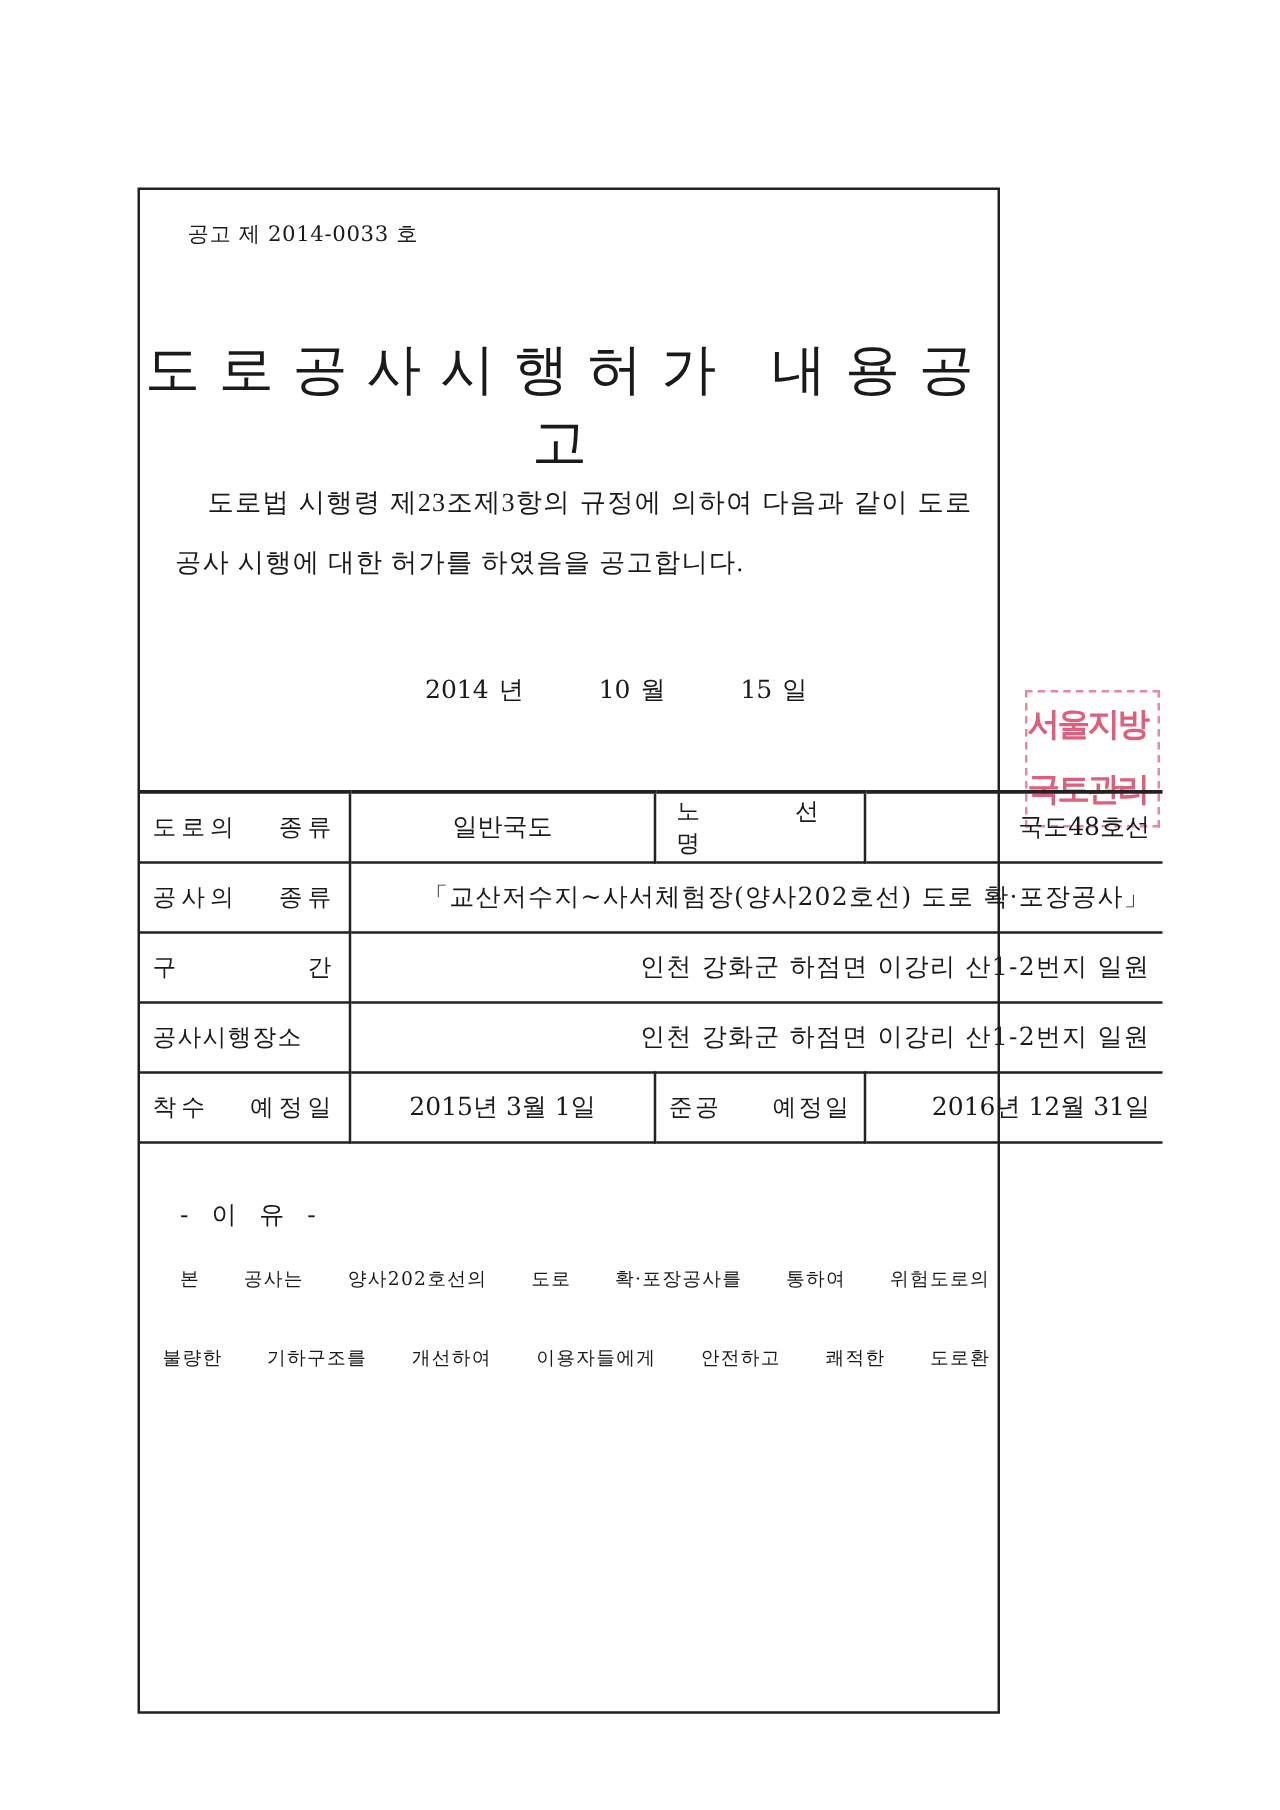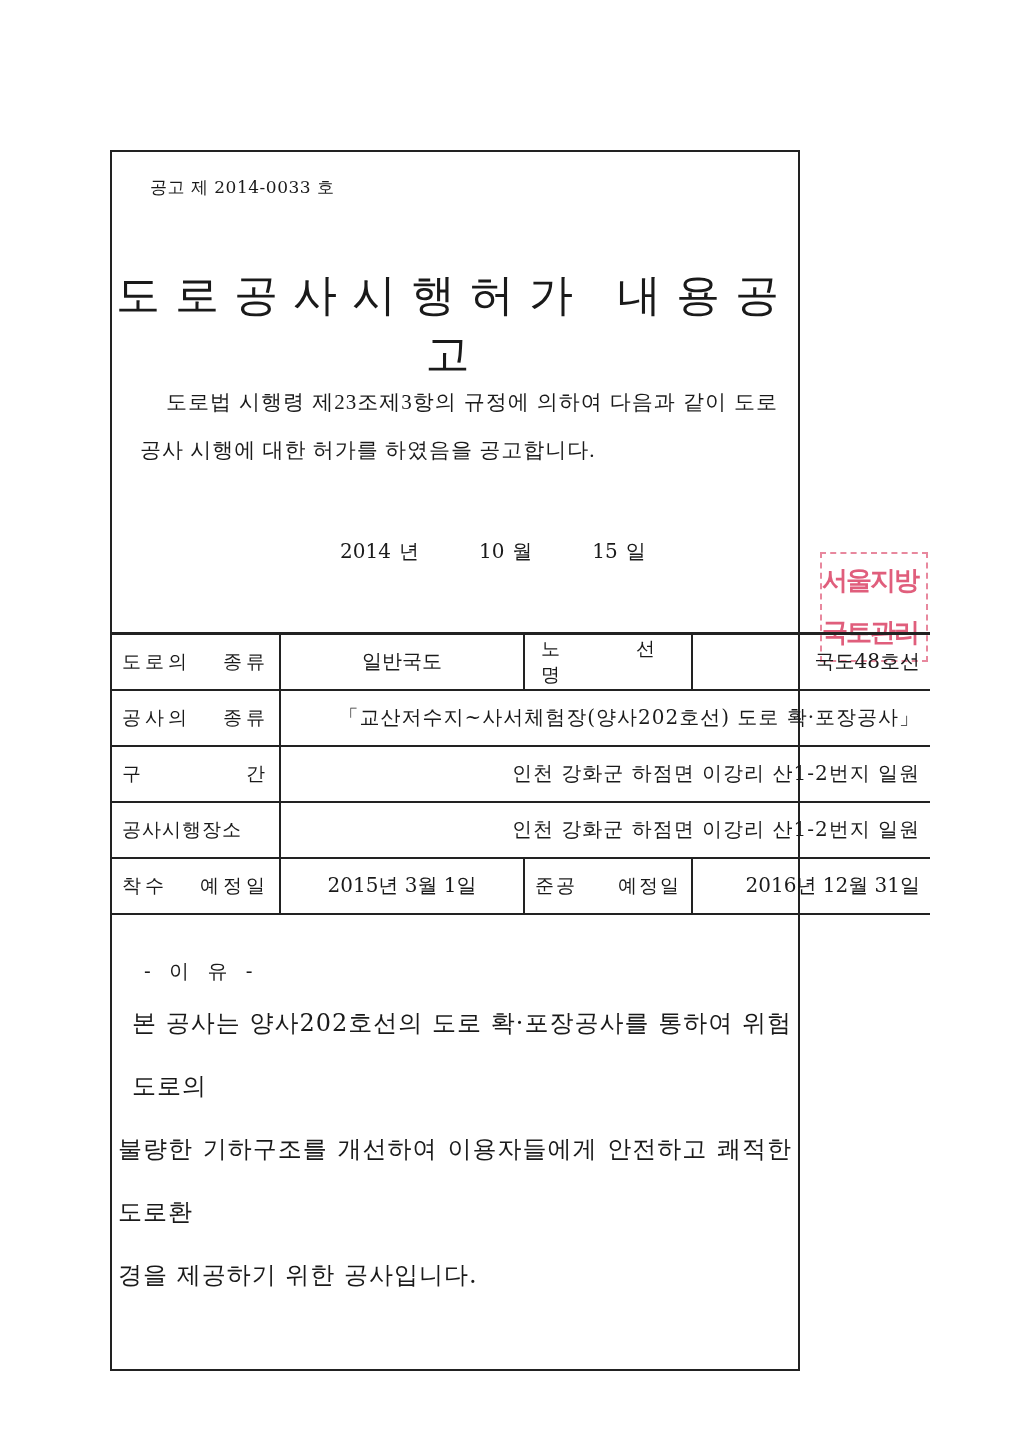--- a/index.html
+++ b/index.html
@@ -27,21 +27,21 @@
   table.info td { border: 2px solid #222; height: 56px; padding: 0 10px; box-sizing: border-box; }
   table.info tr:first-child td { border-top: 3px solid #222; }
   table.info tr:last-child td { border-bottom: 2px solid #222; }
   table.info td:first-child { border-left: none; }
   table.info td:last-child { border-right: none; text-align: right; }
   td.hdr { width: 168px; text-align: justify; text-align-last: justify; letter-spacing: 4px; font-size: 19px; }
   td.hdr.tight { letter-spacing: 1px; }
   td.val { text-align: center; }
   td.val.left { text-align: left; padding-left: 14px; letter-spacing: 1px; }
   .reason-head { position: absolute; left: 32px; top: 806px; font-size: 20px; letter-spacing: 6px; }
-  .reason { position: absolute; left: 6px; right: 6px; top: 840px; font-size: 24px; line-height: 63px; letter-spacing: 1px; }
+  .reason { position: absolute; left: 18px; right: 6px; top: 840px; font-size: 15px; line-height: 63px; letter-spacing: 1px; }
   .reason span { display: block; text-align: justify; text-align-last: justify; }
   .reason span.last { text-align-last: left; }
   .reason span.first { padding-left: 14px; }
 </style>
 </head>
 <body>
 
 <div class="frame">
 
   <div class="notice-no">공고 제 2014-0033 호</div>
@@ -90,16 +90,15 @@
       <td class="val">2016년 12월 31일</td>
     </tr>
   </tbody>
     </table>
 
   <div class="reason-head">- 이 유 -</div>
 
   <div class="reason">
     <span class="first">본 공사는 양사202호선의 도로 확·포장공사를 통하여 위험도로의</span>
     <span>불량한 기하구조를 개선하여 이용자들에게 안전하고 쾌적한 도로환</span>
-    <span class="last">경을 제공하기 위한 공사입니다.</span>
   </div>
 
 </div>
 
 </body></html>

